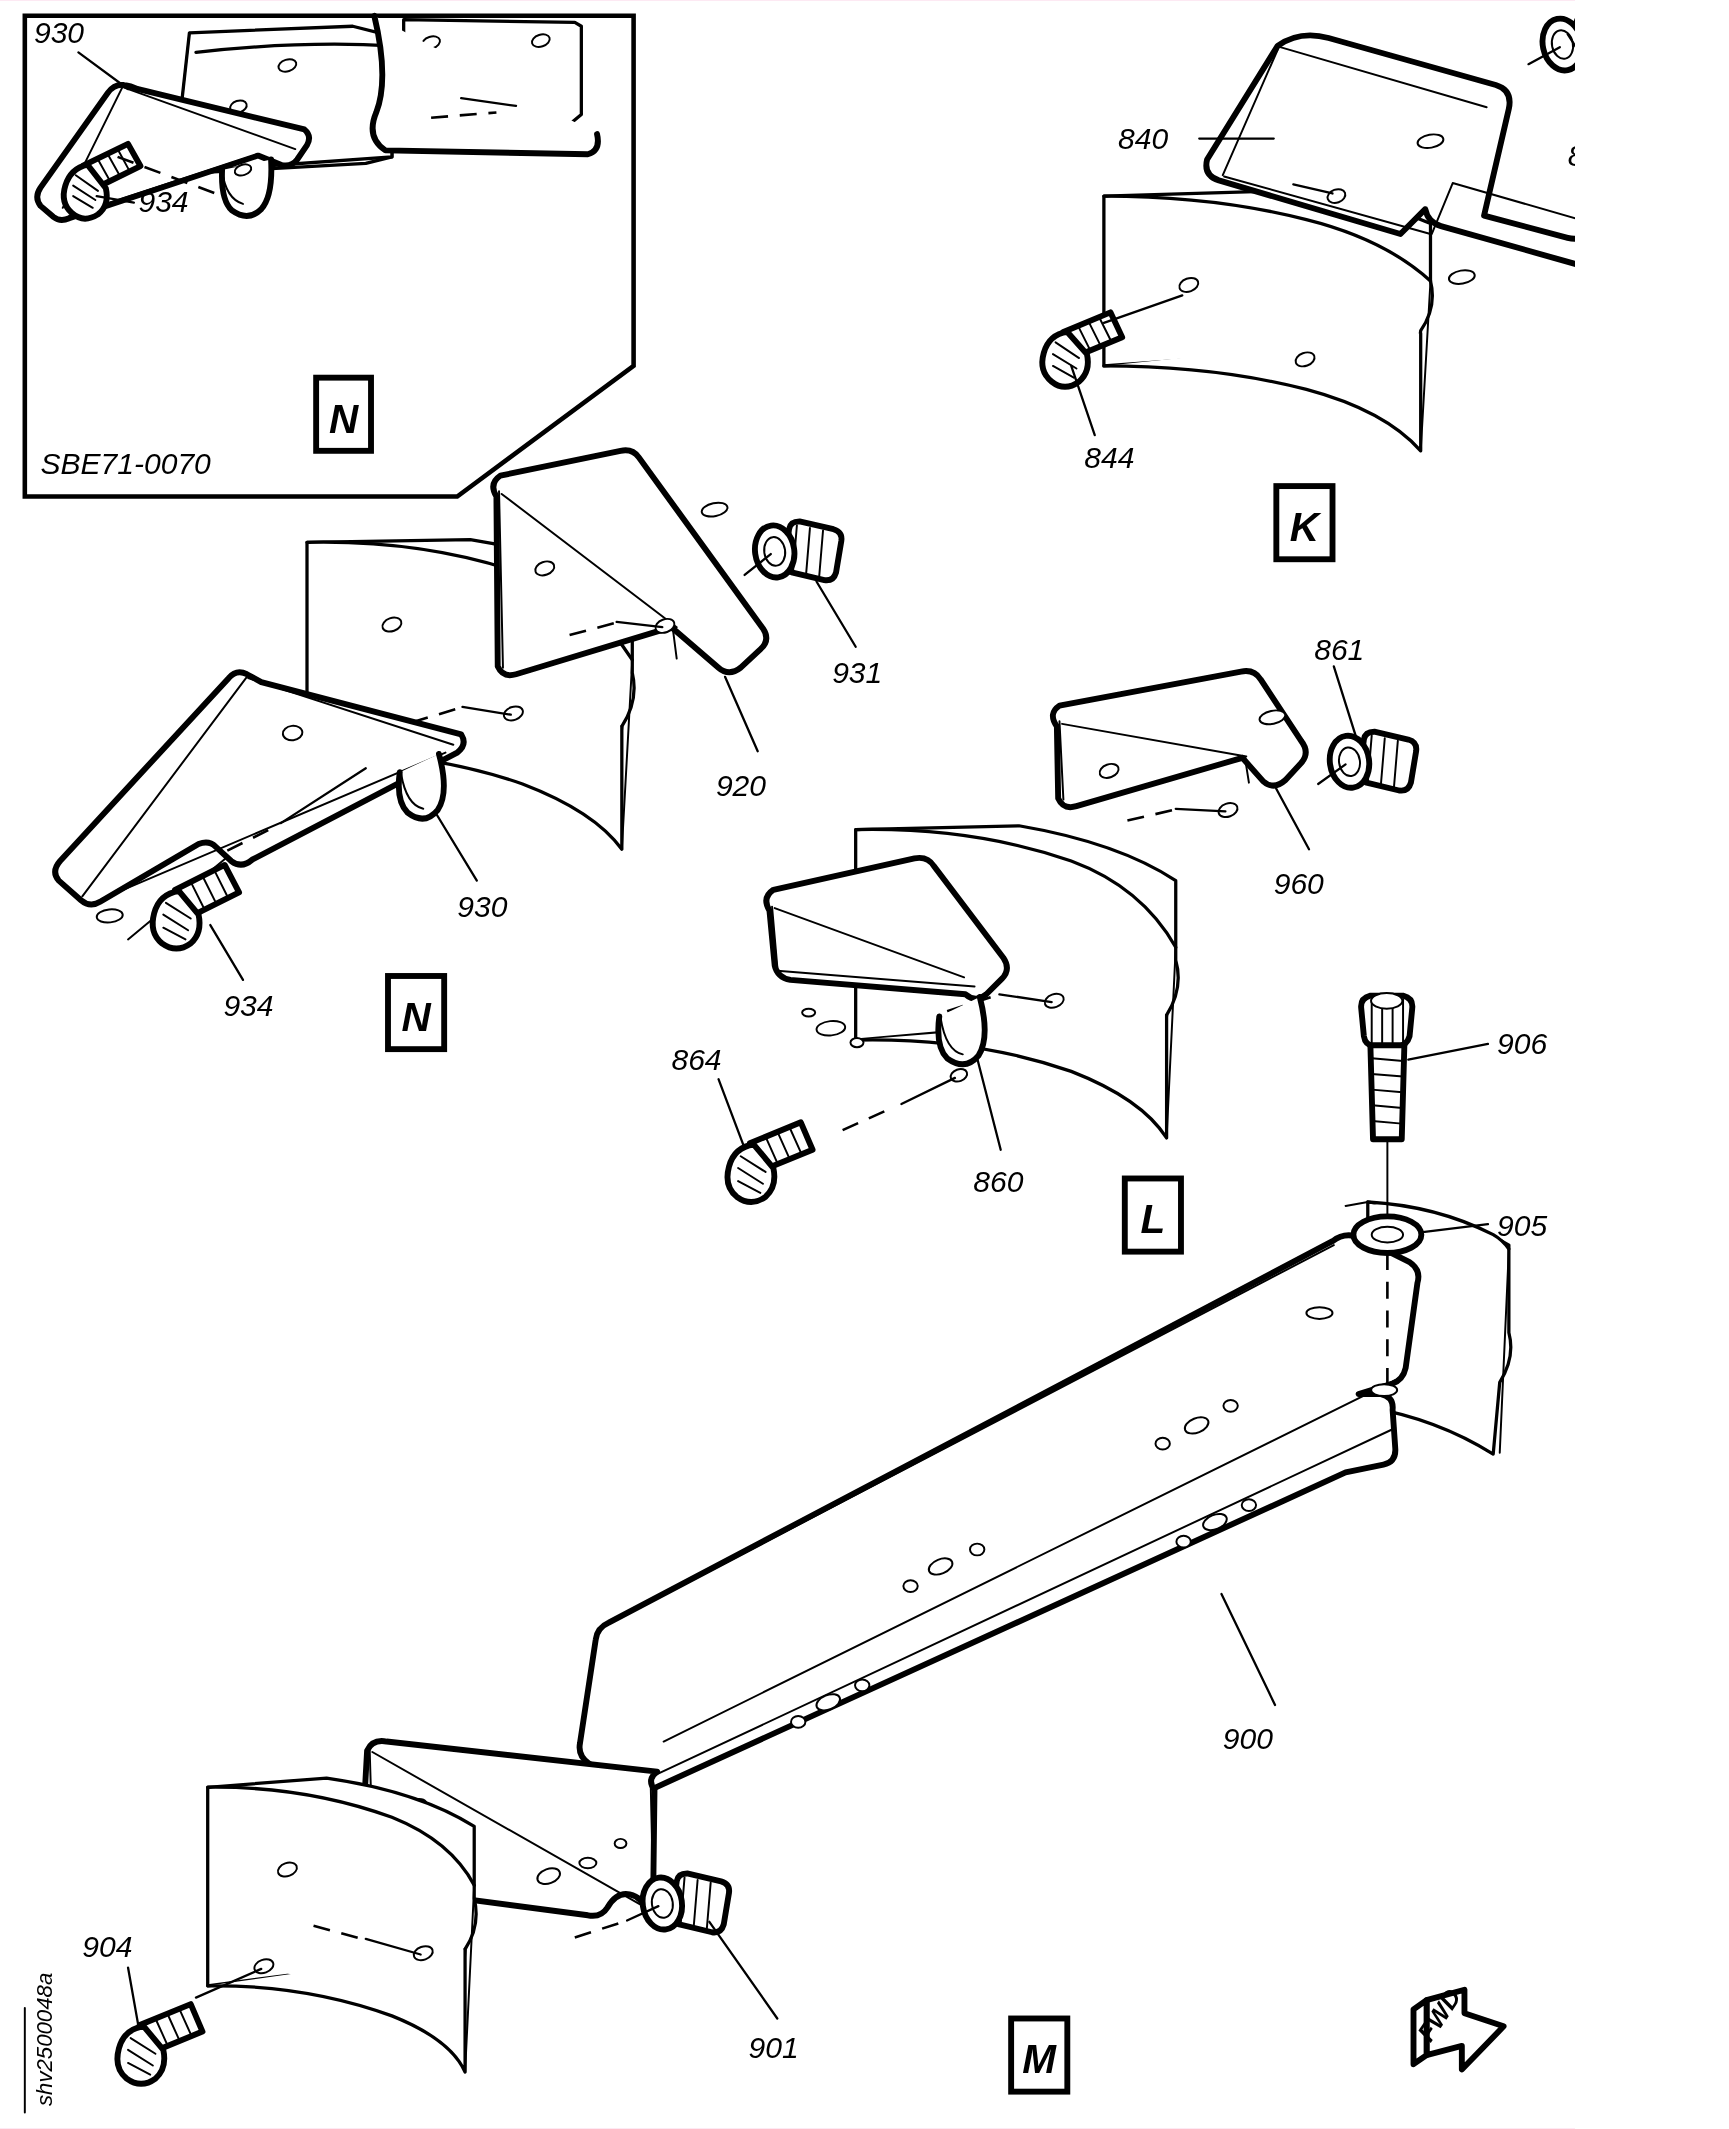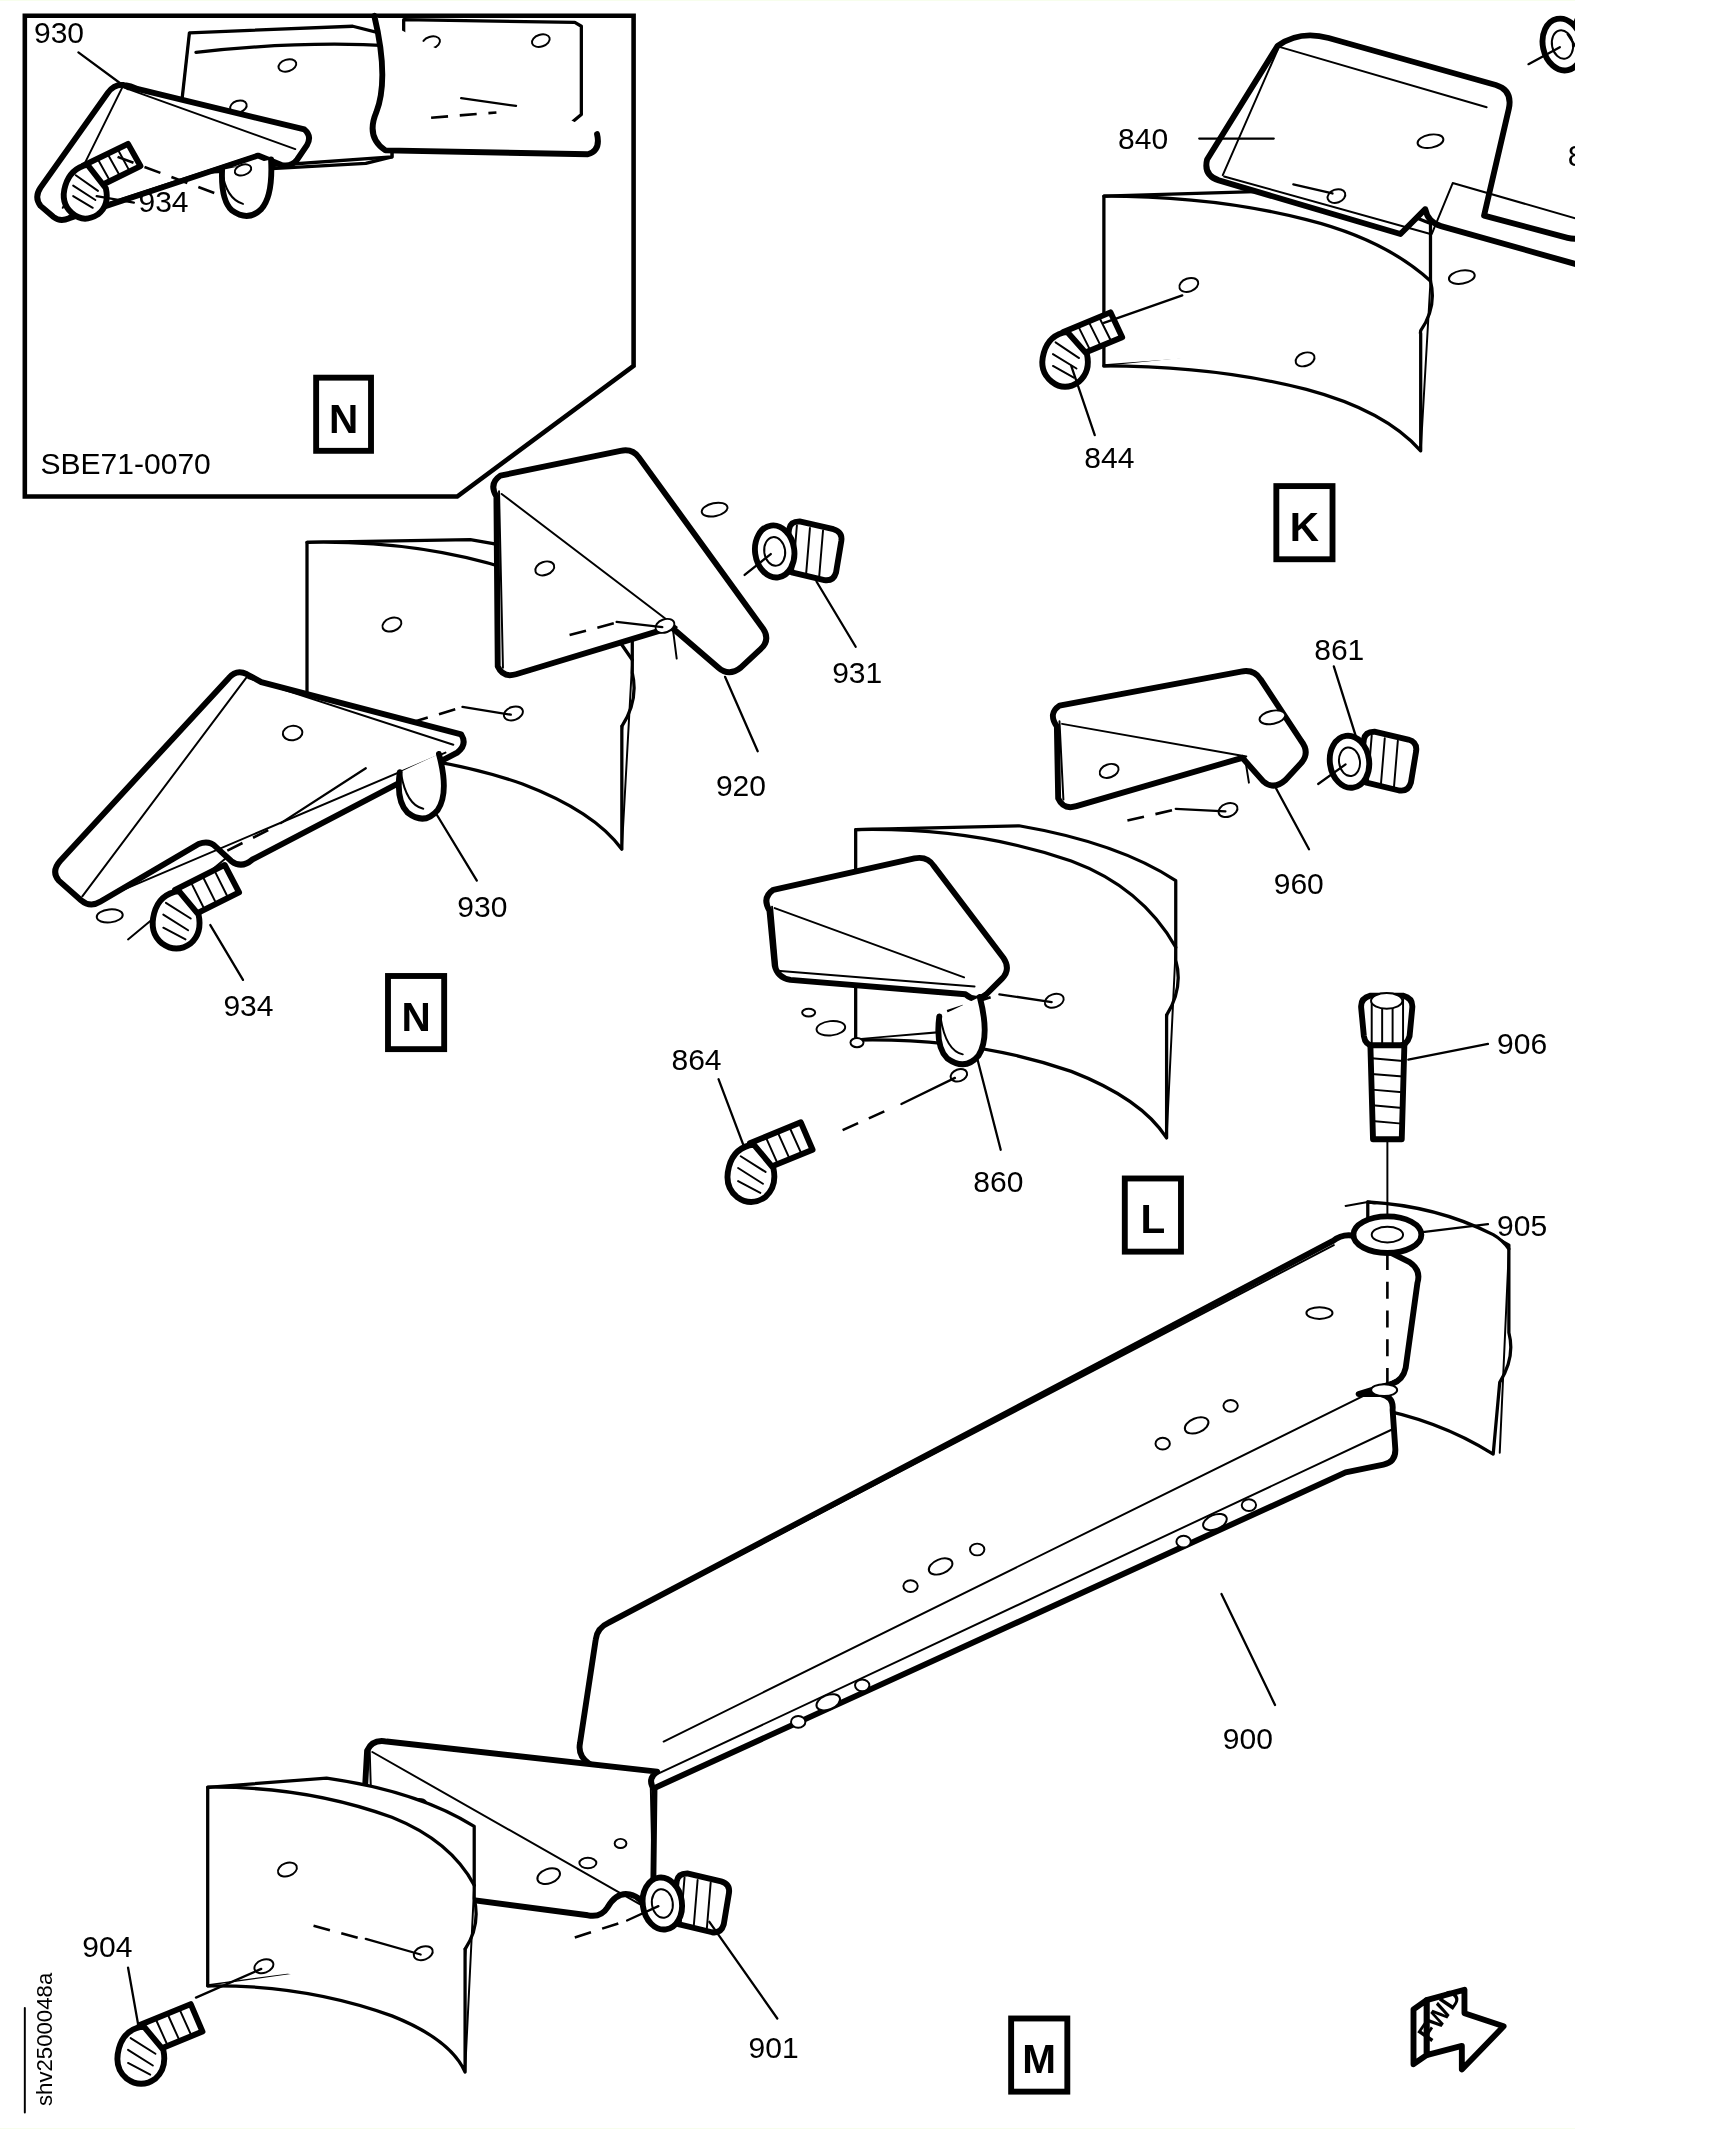--- a/index.html
+++ b/index.html
@@ -7,22 +7,23 @@
     padding: 0;
     background: #ffffff;
   }
   body {
     font-family: "Liberation Sans", sans-serif;
   }
   #page {
     position: relative;
     width: 1575px;
     height: 2129px;
-    background: #bef264;
+    background: #ec4899;
     overflow: hidden;
+    font-style: italic;
   }
   #diagram {
     position: absolute;
     top: 0;
     left: 0;
     width: 1729px;
     height: 2129px;
   }
   .lbl {
     font-family: "Liberation Sans", sans-serif;

